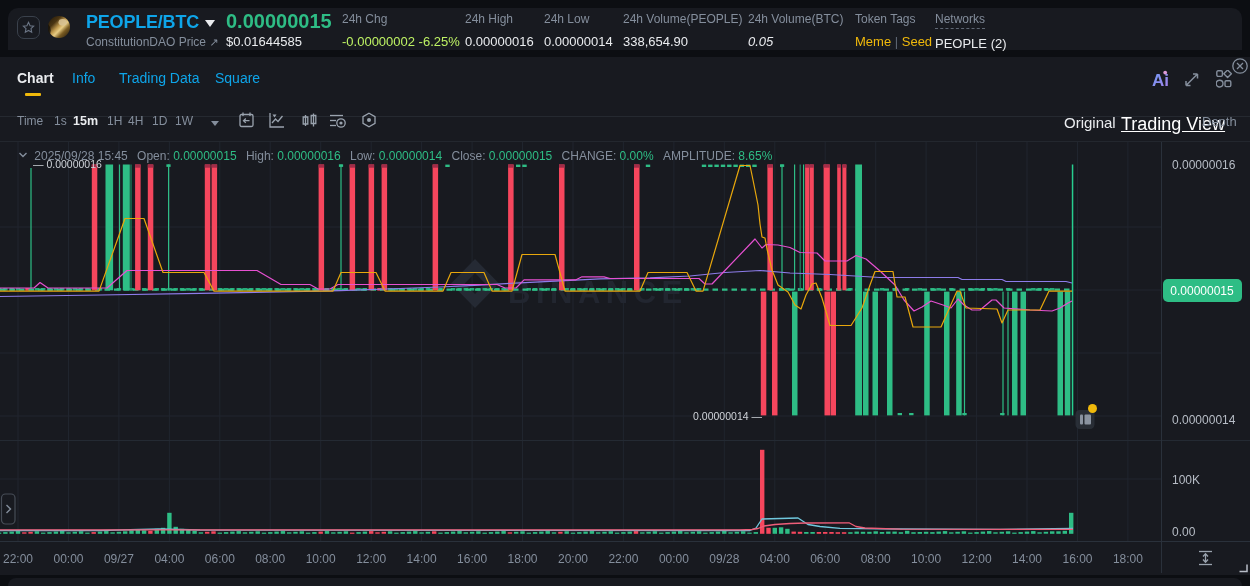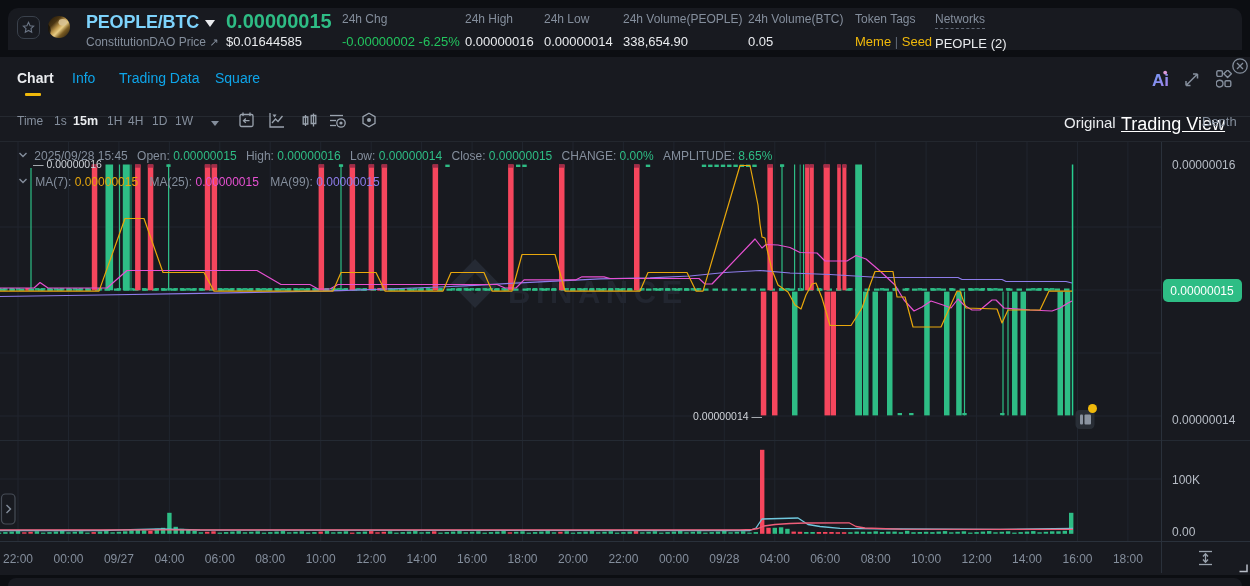--- a/index.html
+++ b/index.html
@@ -1,20 +1,20 @@
 <!DOCTYPE html>
 <html><head><meta charset="utf-8">
 <style>
 * { margin:0; padding:0; box-sizing:border-box; }
 html,body { width:1250px; height:586px; background:#0c0e12; font-family:"Liberation Sans", sans-serif; overflow:hidden; }
 .abs { position:absolute; }
 #header { position:absolute; left:8px; top:8px; width:1234px; height:42px; background:#181a20; border-radius:10px 10px 0 0; }
 #panel { position:absolute; left:0; top:57px; width:1250px; height:518px; background:#181a20; }
 #sliver { position:absolute; left:8px; top:578px; width:1234px; height:8px; background:#181a20; border-radius:10px 10px 0 0; }
-.gray { color:#848e9c; } .white { color:#eaecef; } .green { color:#2ebd85; } .red { color:#22c55e; } .yellow { color:#f0b90b; }
+.gray { color:#848e9c; } .white { color:#eaecef; } .green { color:#2ebd85; } .red { color:#bef264; } .yellow { color:#f0b90b; }
 #tabs { position:absolute; left:0; top:0; width:1250px; height:60px; border-bottom:1px solid #252930; }
 .tab { position:absolute; top:13px; font-size:14px; color:#0ea5e9; }
 #toolbar { position:absolute; left:0; top:44px; width:1250px; height:41px; border-bottom:1px solid #23272e; }
 .tbi { position:absolute; top:13px; font-size:12px; color:#848e9c; }
 .row { position:absolute; font-size:12px; color:#848e9c; white-space:nowrap; }
 svg text { dominant-baseline:auto; }
 </style></head>
 <body>
 <div id="header">
 
@@ -31,35 +31,35 @@
           <stop offset="0.47" stop-color="#c09a4e"></stop>
           <stop offset="0.58" stop-color="#e8cc84"></stop>
           <stop offset="0.72" stop-color="#7a5c22"></stop>
           <stop offset="1" stop-color="#17100a"></stop>
     </linearGradient>
       </defs>
     <circle cx="11" cy="11" r="11" fill="url(#coin)"></circle>
     <ellipse cx="14.7" cy="6.3" rx="4.2" ry="3.4" fill="#d8c294" opacity="0.9"></ellipse>
     <path d="M0 8 Q4 12 2 18 A11 11 0 0 1 0 8 Z" fill="#14100a" opacity="0.8"></path>
   </svg>
-  <div class="abs" style="left:78px;top:4px;font-size:18px;font-weight:bold;color:#7dd3fc;letter-spacing:-0.2px">PEOPLE/BTC</div>
+  <div class="abs" style="left:78px;top:4px;font-size:18px;font-weight:bold;color:#0ea5e9;letter-spacing:-0.2px">PEOPLE/BTC</div>
   <div class="abs" style="left:197px;top:12px;width:0;height:0;border-left:5.5px solid transparent;border-right:5.5px solid transparent;border-top:7px solid #eaecef;"></div>
   <div class="abs gray" style="left:78px;top:27px;font-size:12px;">ConstitutionDAO Price <span style="font-size:11px">↗</span></div>
   <div class="abs green" style="left:218px;top:2px;font-size:20px;font-weight:bold;">0.00000015</div>
   <div class="abs white" style="left:218px;top:26px;font-size:13px;">$0.01644585</div>
   <div class="abs gray" style="left:334px;top:4px;font-size:12px;">24h Chg</div>
   <div class="abs red" style="left:334px;top:26px;font-size:13px;">-0.00000002 -6.25%</div>
   <div class="abs gray" style="left:457px;top:4px;font-size:12px;">24h High</div>
   <div class="abs white" style="left:457px;top:26px;font-size:13px;">0.00000016</div>
   <div class="abs gray" style="left:536px;top:4px;font-size:12px;">24h Low</div>
   <div class="abs white" style="left:536px;top:26px;font-size:13px;">0.00000014</div>
   <div class="abs gray" style="left:615px;top:4px;font-size:12px;">24h Volume(PEOPLE)</div>
   <div class="abs white" style="left:615px;top:26px;font-size:13px;">338,654.90</div>
   <div class="abs gray" style="left:740px;top:4px;font-size:12px;">24h Volume(BTC)</div>
-  <div class="abs white" style="left:740px;top:26px;font-size:13px;">0.05</div>
+  <div class="abs white" style="left:740px;top:26px;font-size:13px;font-style:italic;">0.05</div>
   <div class="abs gray" style="left:847px;top:4px;font-size:12px;">Token Tags</div>
   <div class="abs" style="left:847px;top:26px;font-size:13px;"><span class="yellow">Meme</span><span style="color:#5e6673"> | </span><span class="yellow">Seed</span></div>
   <div class="abs gray" style="left:927px;top:4px;font-size:12px;border-bottom:1px dashed #5e6673;padding-bottom:2px;">Networks</div>
   <div class="abs white" style="left:927px;top:28px;font-size:13px;">PEOPLE (2)</div>
 </div>
 <div id="panel">
   <div id="tabs">
     <span class="tab" style="left:17px;color:#eaecef;font-weight:bold;">Chart</span>
     <span class="tab" style="left:72px;">Info</span>
     <span class="tab" style="left:119px;">Trading Data</span>
@@ -603,23 +603,15 @@
       </svg>
     <span style="margin-left:3px">2025/09/28 15:45</span>
     <span style="margin-left:6px">Open:</span> <span class="green">0.00000015</span>
     <span style="margin-left:6px">High:</span> <span class="green">0.00000016</span>
     <span style="margin-left:6px">Low:</span> <span class="green">0.00000014</span>
     <span style="margin-left:6px">Close:</span> <span class="green">0.00000015</span>
     <span style="margin-left:6px">CHANGE:</span> <span class="green">0.00%</span>
     <span style="margin-left:6px">AMPLITUDE:</span> <span class="green">8.65%</span>
   </div>
 
-  <div class="row" style="left:18px;top:118px;">
-    <svg width="10" height="8" style="vertical-align:1px">
-        <path d="M1.5 2 L5 5.5 L8.5 2" stroke="#848e9c" stroke-width="1.4" fill="none"></path>
-      </svg>
-    <span style="margin-left:4px">MA(7):</span> <span style="color:#e8a70c">0.00000015</span>
-    <span style="margin-left:8px">MA(25):</span> <span style="color:#e650d1">0.00000015</span>
-    <span style="margin-left:8px">MA(99):</span> <span style="color:#8d7cea">0.00000015</span>
-  </div>
 
 </div>
 <div id="sliver"></div>
 
 </body></html>

